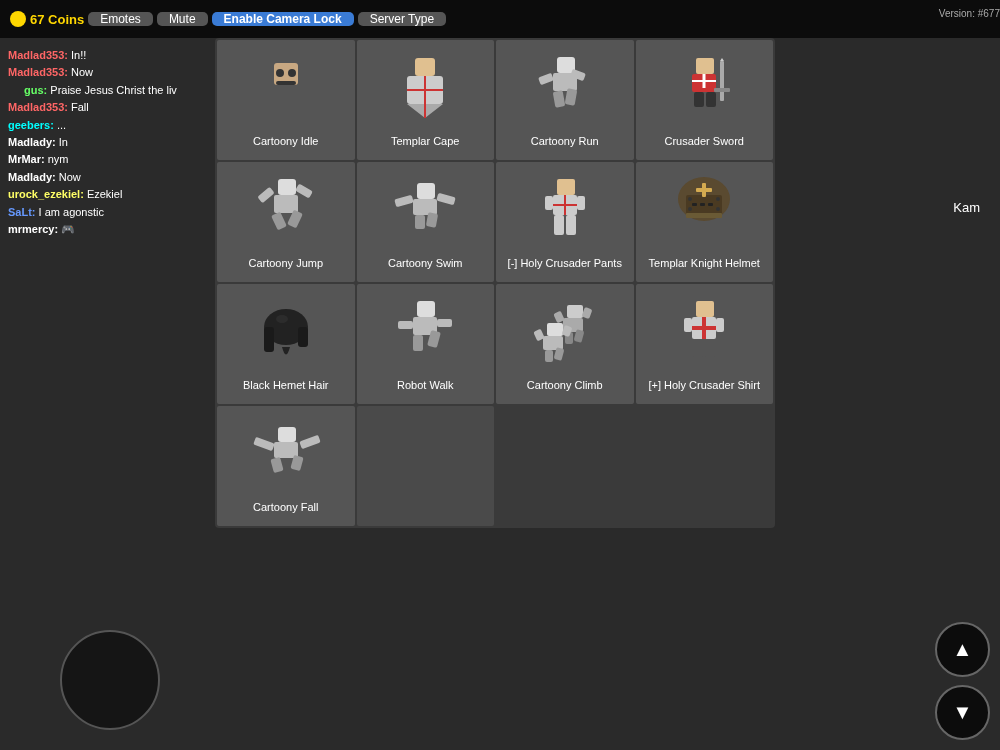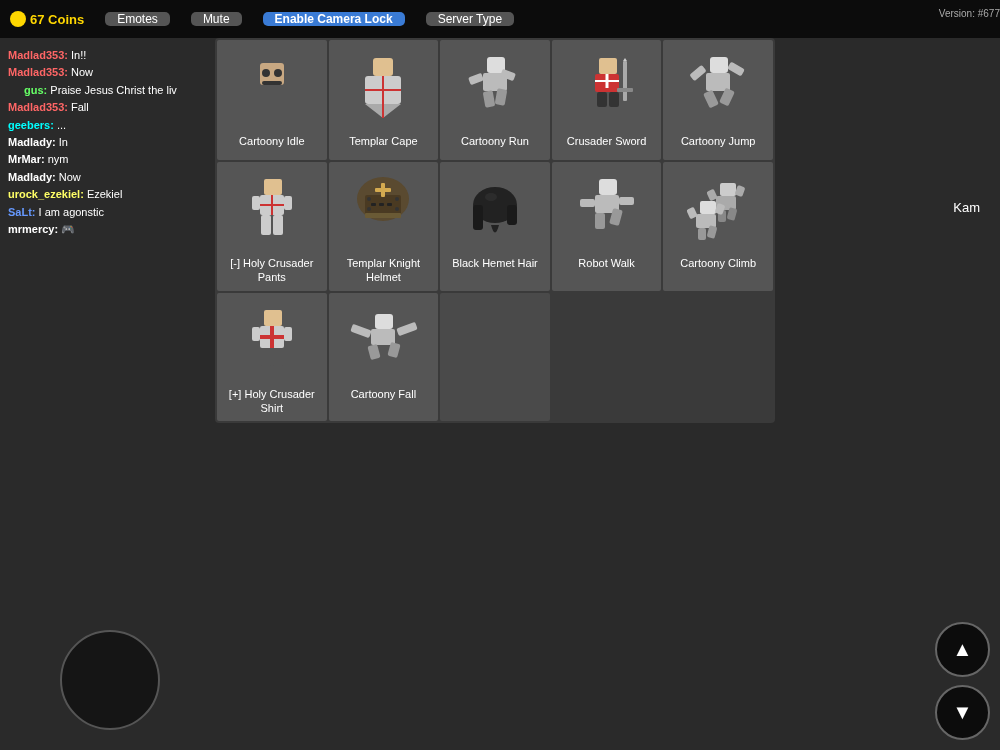--- a/index.html
+++ b/index.html
@@ -22,21 +22,21 @@
 
     
     .top-bar {
       position: absolute;
       top: 0; left: 0; right: 0;
       height: 38px;
       background: rgba(0,0,0,0.7);
       display: flex;
       align-items: center;
       padding: 0 10px;
-      gap: 12px;
+      gap: 4px;
       z-index: 100;
     }
 
     .coins-display {
       color: #FFD700;
       font-size: 13px;
       font-weight: bold;
       display: flex;
       align-items: center;
       gap: 4px;
@@ -50,21 +50,20 @@
     }
 
     .top-btn {
       background: #555;
       color: white;
       border: none;
       border-radius: 5px;
       padding: 0 12px;
       font-size: 12px;
       cursor: pointer;
-      margin-left: 9px;
     }
 
     .top-btn.active {
       background: #3a7bd5;
       font-weight: bold;
     }
 
     .version-text {
       position: absolute;
       right: 0;
@@ -159,21 +158,21 @@
       width: 560px;
       background: #3a3a3a;
       border-radius: 4px;
       z-index: 300;
       overflow: hidden;
     }
 
     
     .items-grid {
       display: grid;
-      grid-template-columns: repeat(5, 1fr);
+      grid-template-columns: repeat(4, 1fr);
       gap: 2px;
       padding: 2px;
     }
 
     .item-cell {
       background: #555;
       border-radius: 2px;
       display: flex;
       flex-direction: column;
       align-items: center;
@@ -347,20 +346,33 @@
           <rect x="28" y="20" width="24" height="18" rx="2" fill="#bbb"></rect>
           <rect x="12" y="16" width="16" height="8" rx="2" fill="#bbb" transform="rotate(-40,20,20)"></rect>
           <rect x="50" y="12" width="16" height="8" rx="2" fill="#bbb" transform="rotate(30,58,16)"></rect>
           <rect x="28" y="38" width="10" height="16" rx="2" fill="#999" transform="rotate(-25,33,46)"></rect>
           <rect x="44" y="36" width="10" height="16" rx="2" fill="#999" transform="rotate(25,49,44)"></rect>
         </svg>
       </div>
       <span class="item-name">Cartoony Jump</span>
     </div>
 
+    <div class="item-cell">
+      <div class="item-preview">
+        <svg width="80" height="70" viewBox="0 0 80 70">
+          <rect x="32" y="8" width="18" height="16" rx="3" fill="#ddd"></rect>
+          <rect x="28" y="24" width="24" height="16" rx="2" fill="#bbb"></rect>
+          <rect x="10" y="22" width="18" height="8" rx="2" fill="#bbb" transform="rotate(-15,19,26)"></rect>
+          <rect x="52" y="20" width="18" height="8" rx="2" fill="#bbb" transform="rotate(15,61,24)"></rect>
+          <rect x="30" y="40" width="10" height="14" rx="2" fill="#999"></rect>
+          <rect x="42" y="38" width="10" height="14" rx="2" fill="#999" transform="rotate(10,47,45)"></rect>
+        </svg>
+      </div>
+      <span class="item-name">Cartoony Swim</span>
+    </div>
 
     <div class="item-cell">
       <div class="item-preview">
         <svg width="80" height="70" viewBox="0 0 80 70">
 
           <rect x="32" y="4" width="18" height="16" rx="2" fill="#e0c090"></rect>
           <rect x="28" y="20" width="24" height="20" rx="2" fill="#cccccc"></rect>
           <line x1="40" y1="20" x2="40" y2="40" stroke="#cc3333" stroke-width="2"></line>
           <line x1="28" y1="30" x2="52" y2="30" stroke="#cc3333" stroke-width="2"></line>
           <rect x="29" y="40" width="10" height="20" rx="2" fill="#cccccc"></rect>

